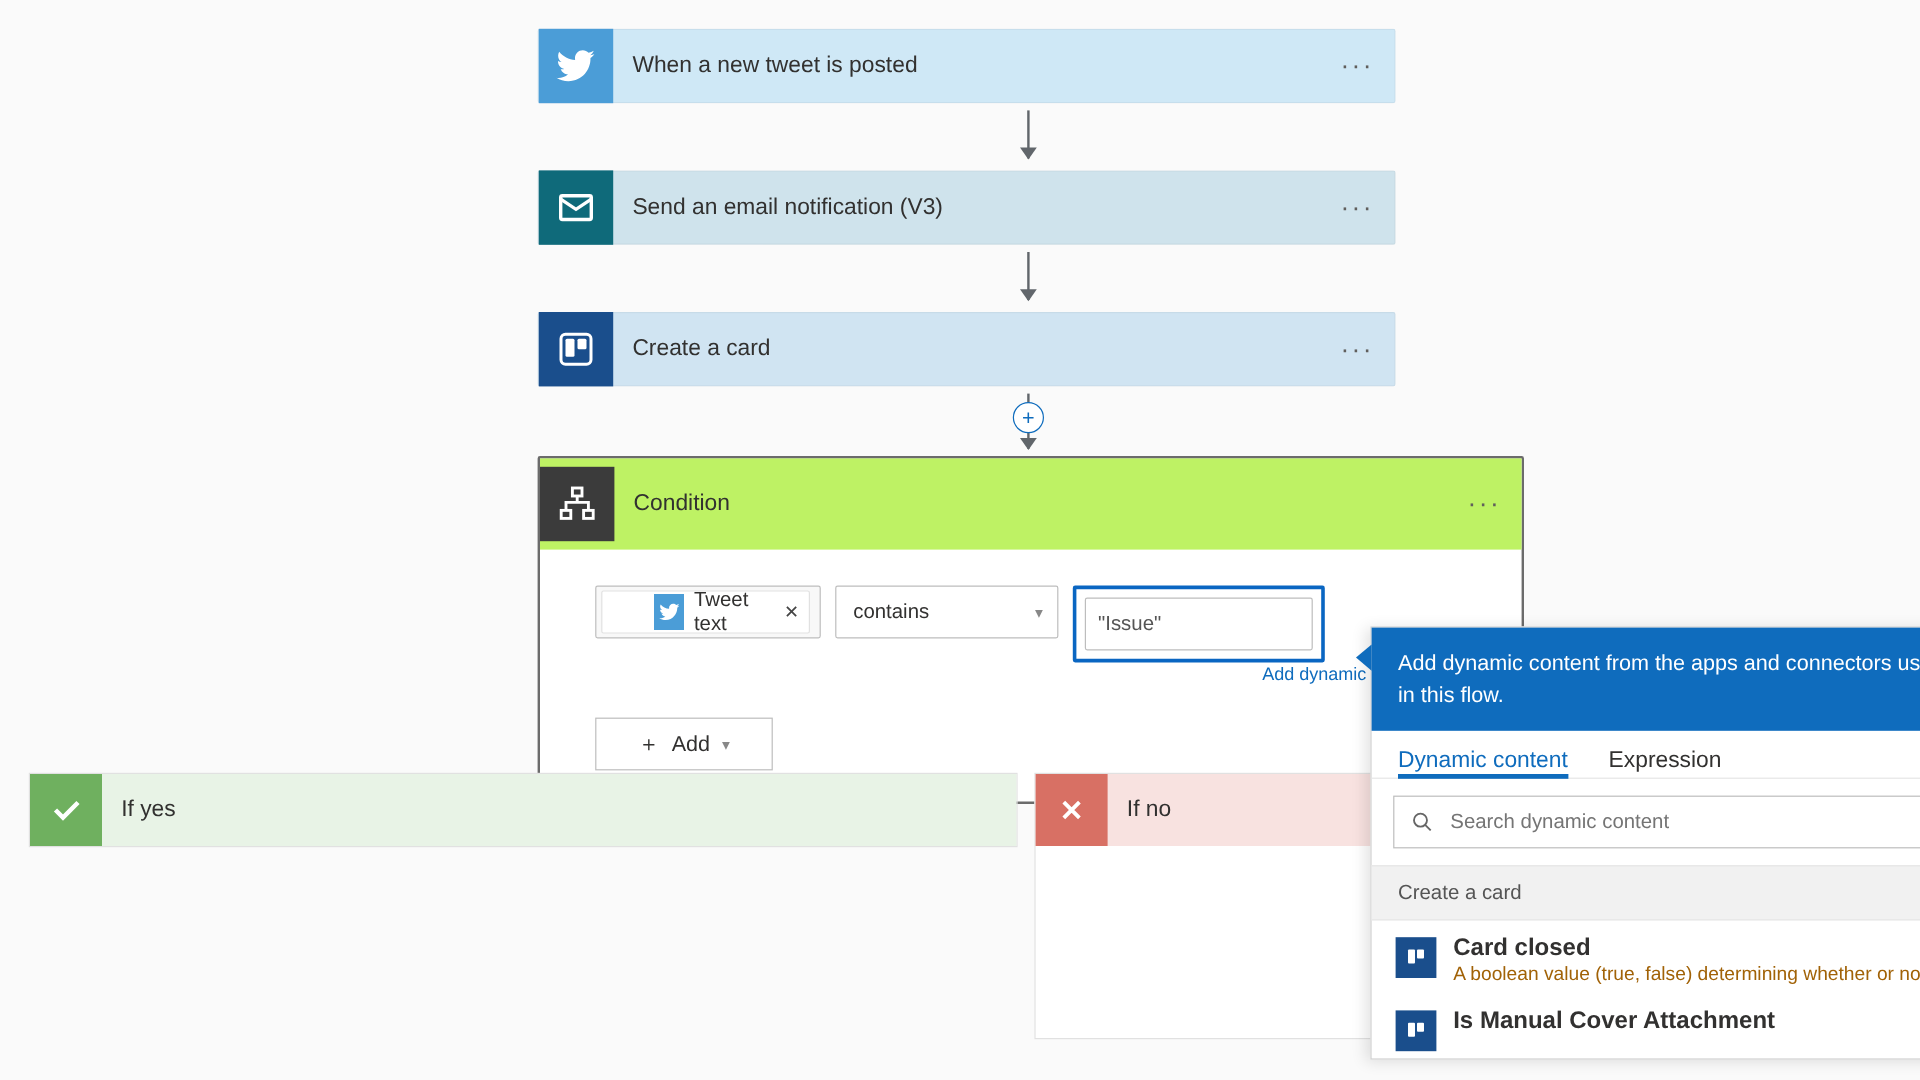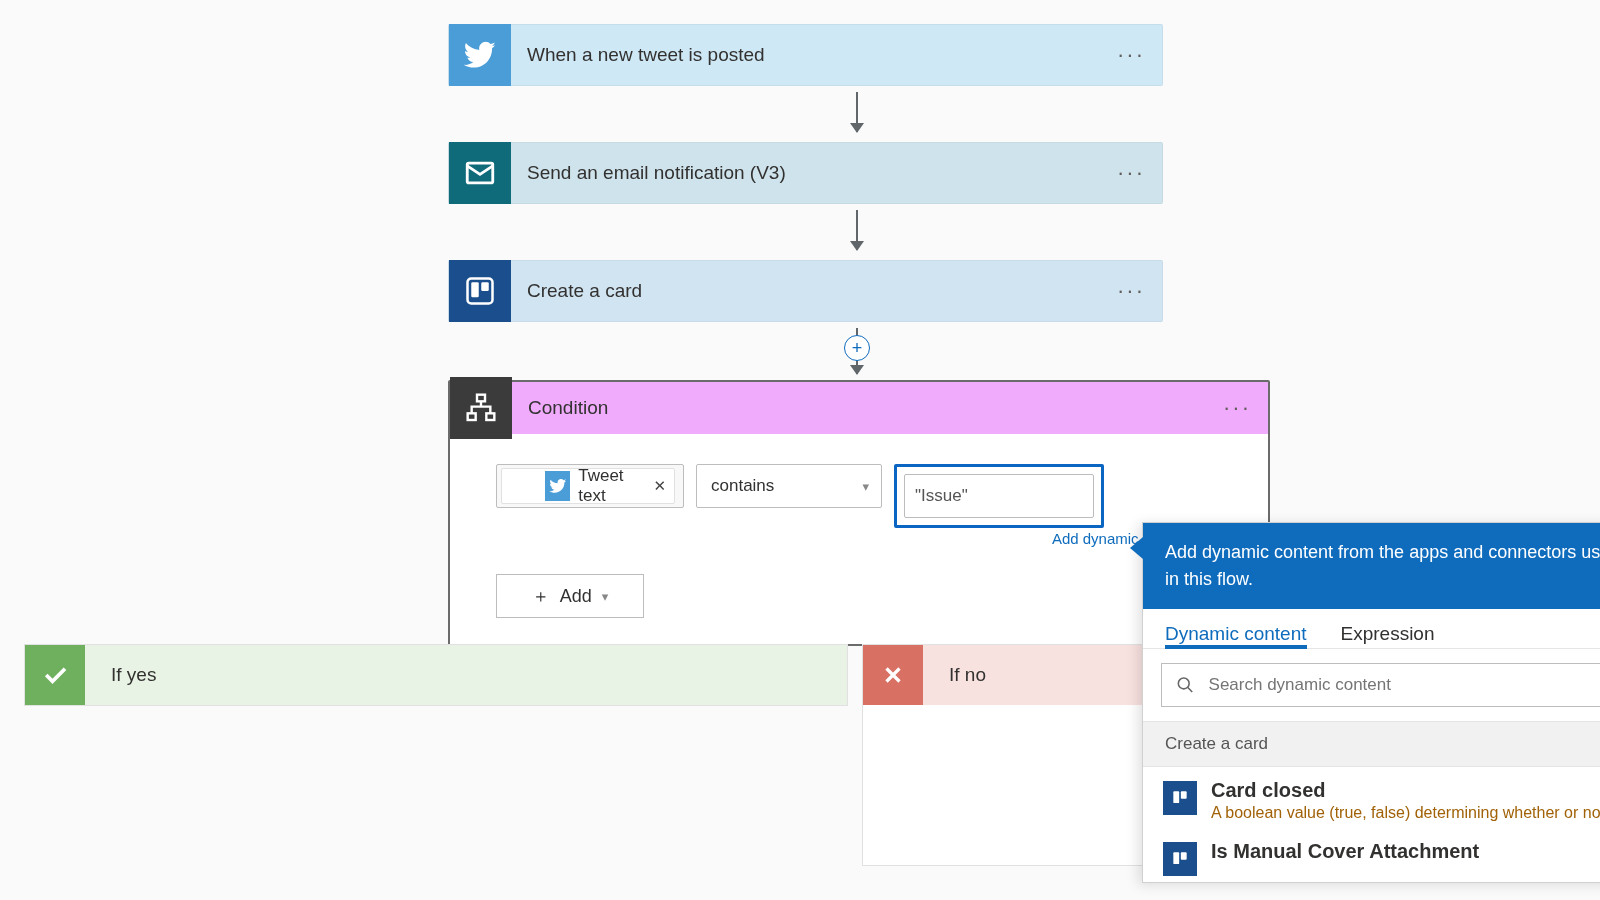--- a/index.html
+++ b/index.html
@@ -103,24 +103,24 @@
   .condition-card {
     position: absolute;
     left: 448px;
     top: 380px;
     width: 822px;
     background: #fff;
     border: 2px solid #6b6b6b;
     border-radius: 2px;
   }
   .condition-header {
-    height: 52px;
-    display: flex;
-    align-items: center;
-    background:#f0abfc;
+    height: 76px;
+    display: flex;
+    align-items: center;
+    background:#bef264;
   }
   .condition-header .step-icon { background:#3b3b3b; width:62px; height:62px;}
   .condition-body {
     padding: 30px 46px 26px 46px;
   }
   .cond-row {
     display: flex;
     gap: 12px;
     position: relative;
   }
@@ -225,21 +225,21 @@
     align-items:center;
   }
   .branch-header .sq {
     width:60px;height:60px;
     display:flex;align-items:center;justify-content:center;
   }
   .branch-yes .branch-header { background:#e8f3e6;}
   .branch-yes .sq { background:#6fb05f;}
   .branch-no  .branch-header { background:#f8e2e0;}
   .branch-no  .sq { background:#d87064;}
-  .branch-title { padding-left:26px; font-size:19px;}
+  .branch-title { padding-left:16px; font-size:19px;}
   .branch-body {
     height: 160px;
     display:flex;
     align-items:center;
     justify-content:center;
     gap:14px;
     color:#0f6cbd;
     cursor:pointer;
     font-size:18px;
   }

